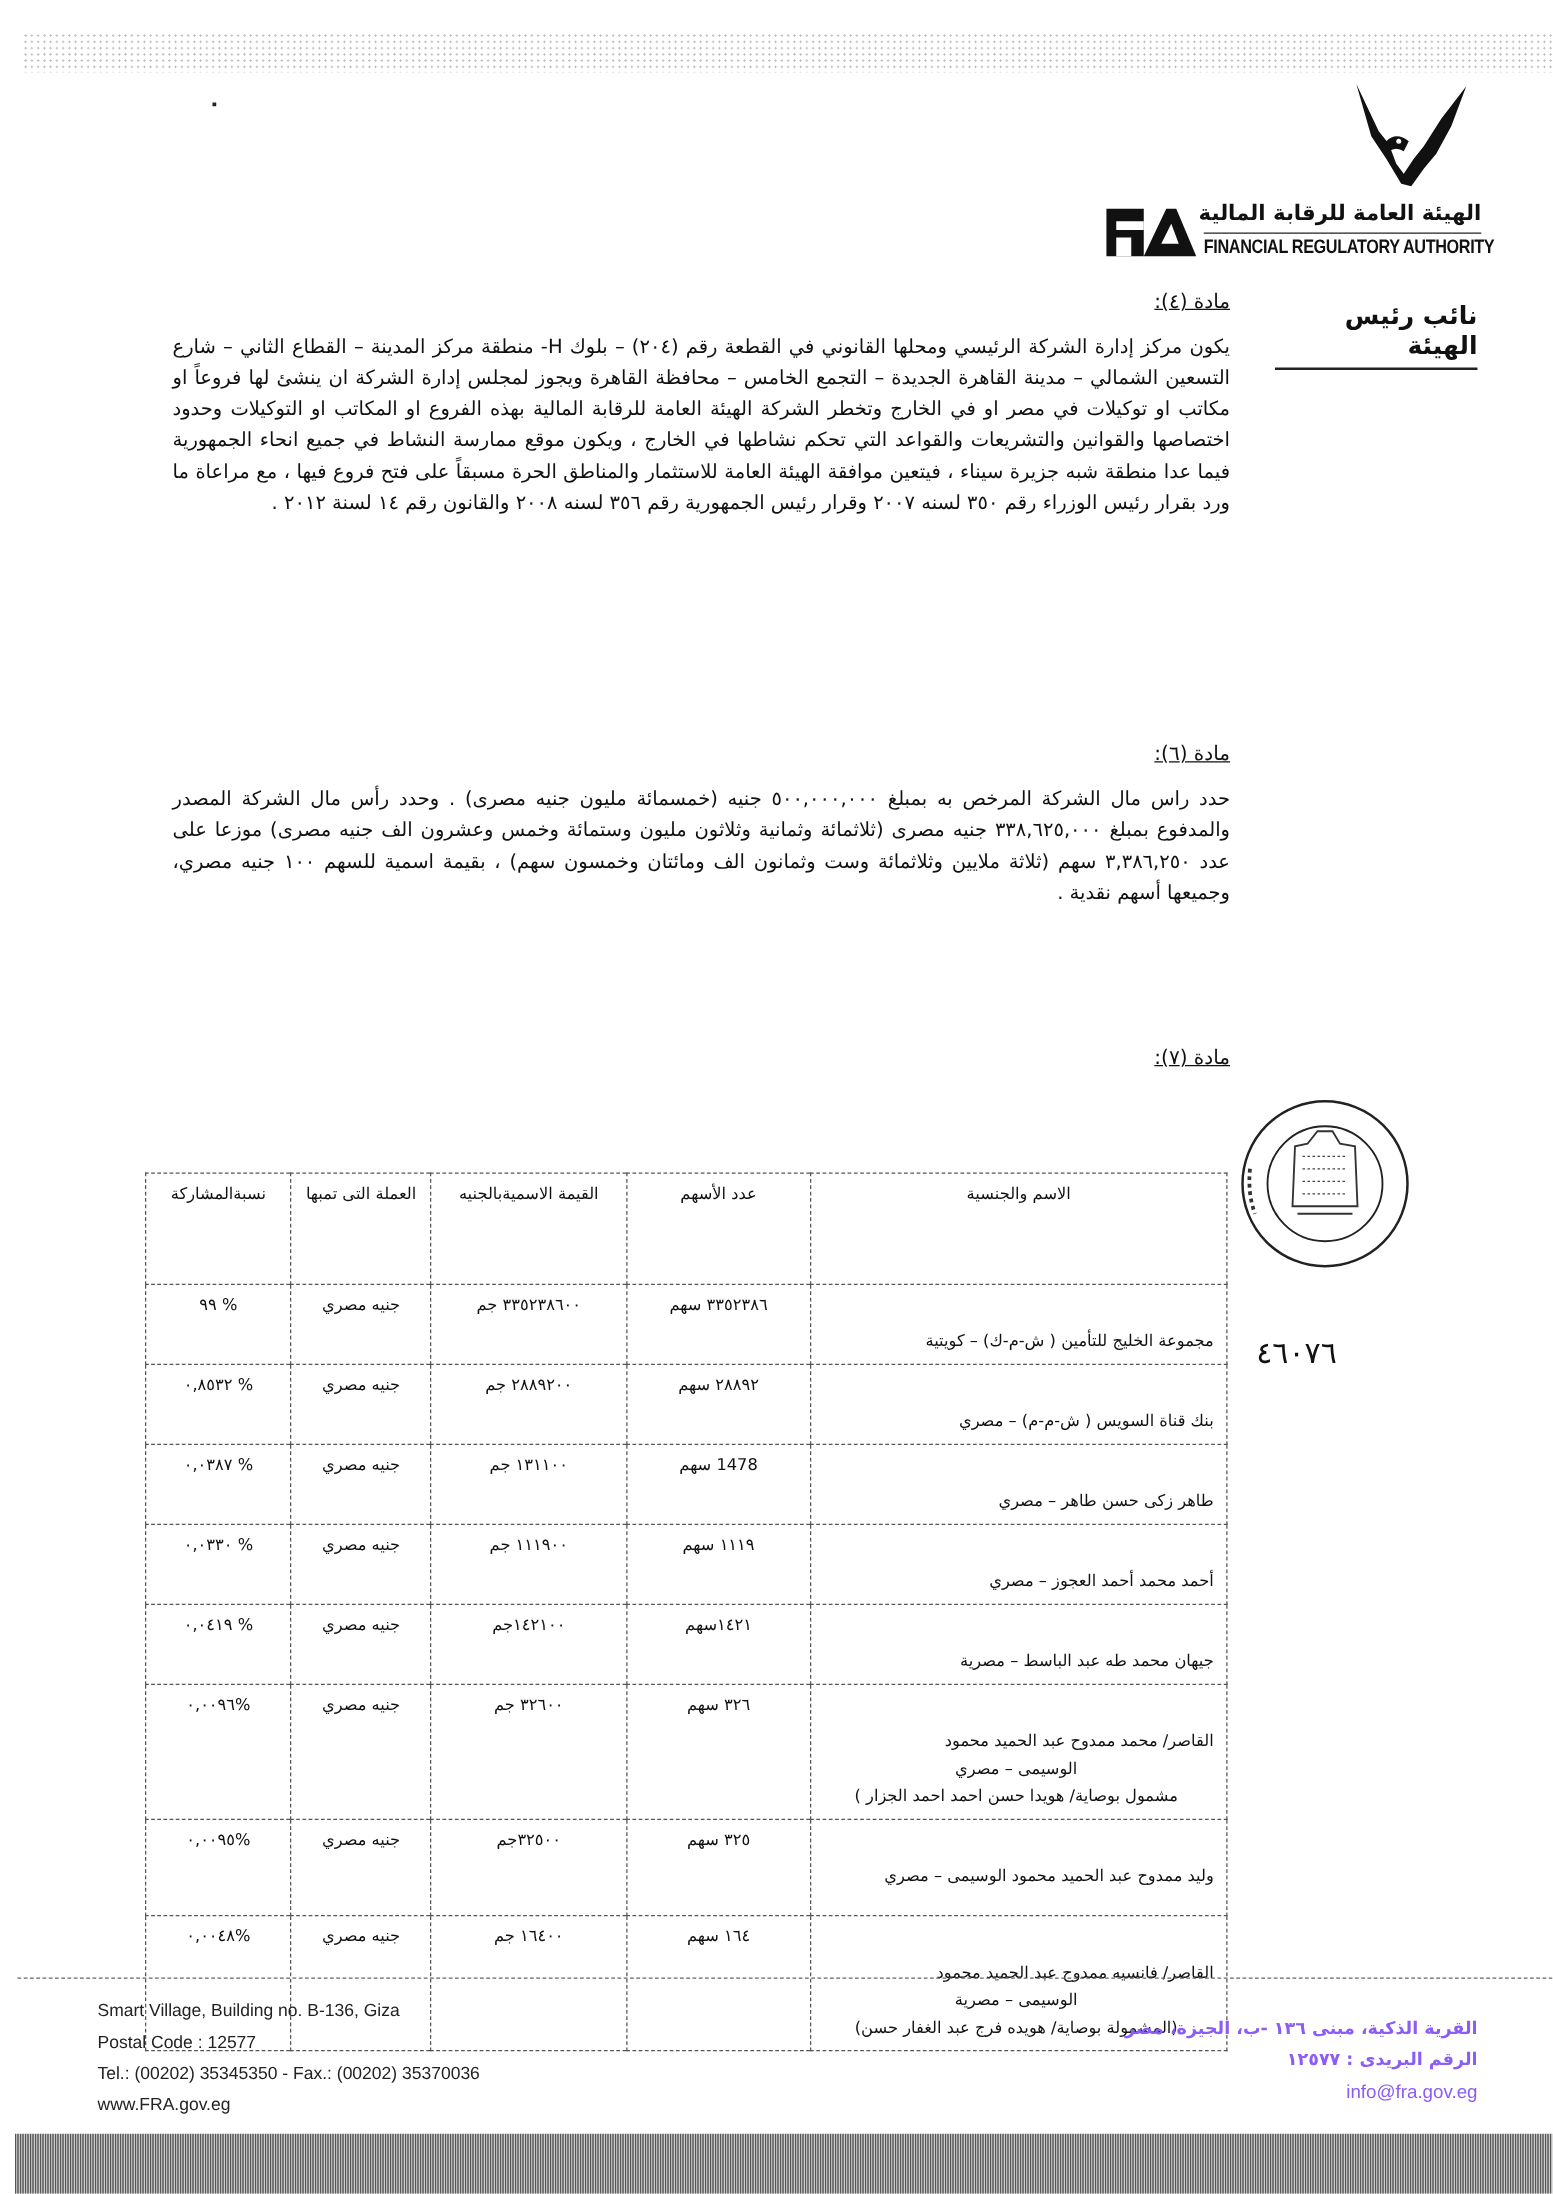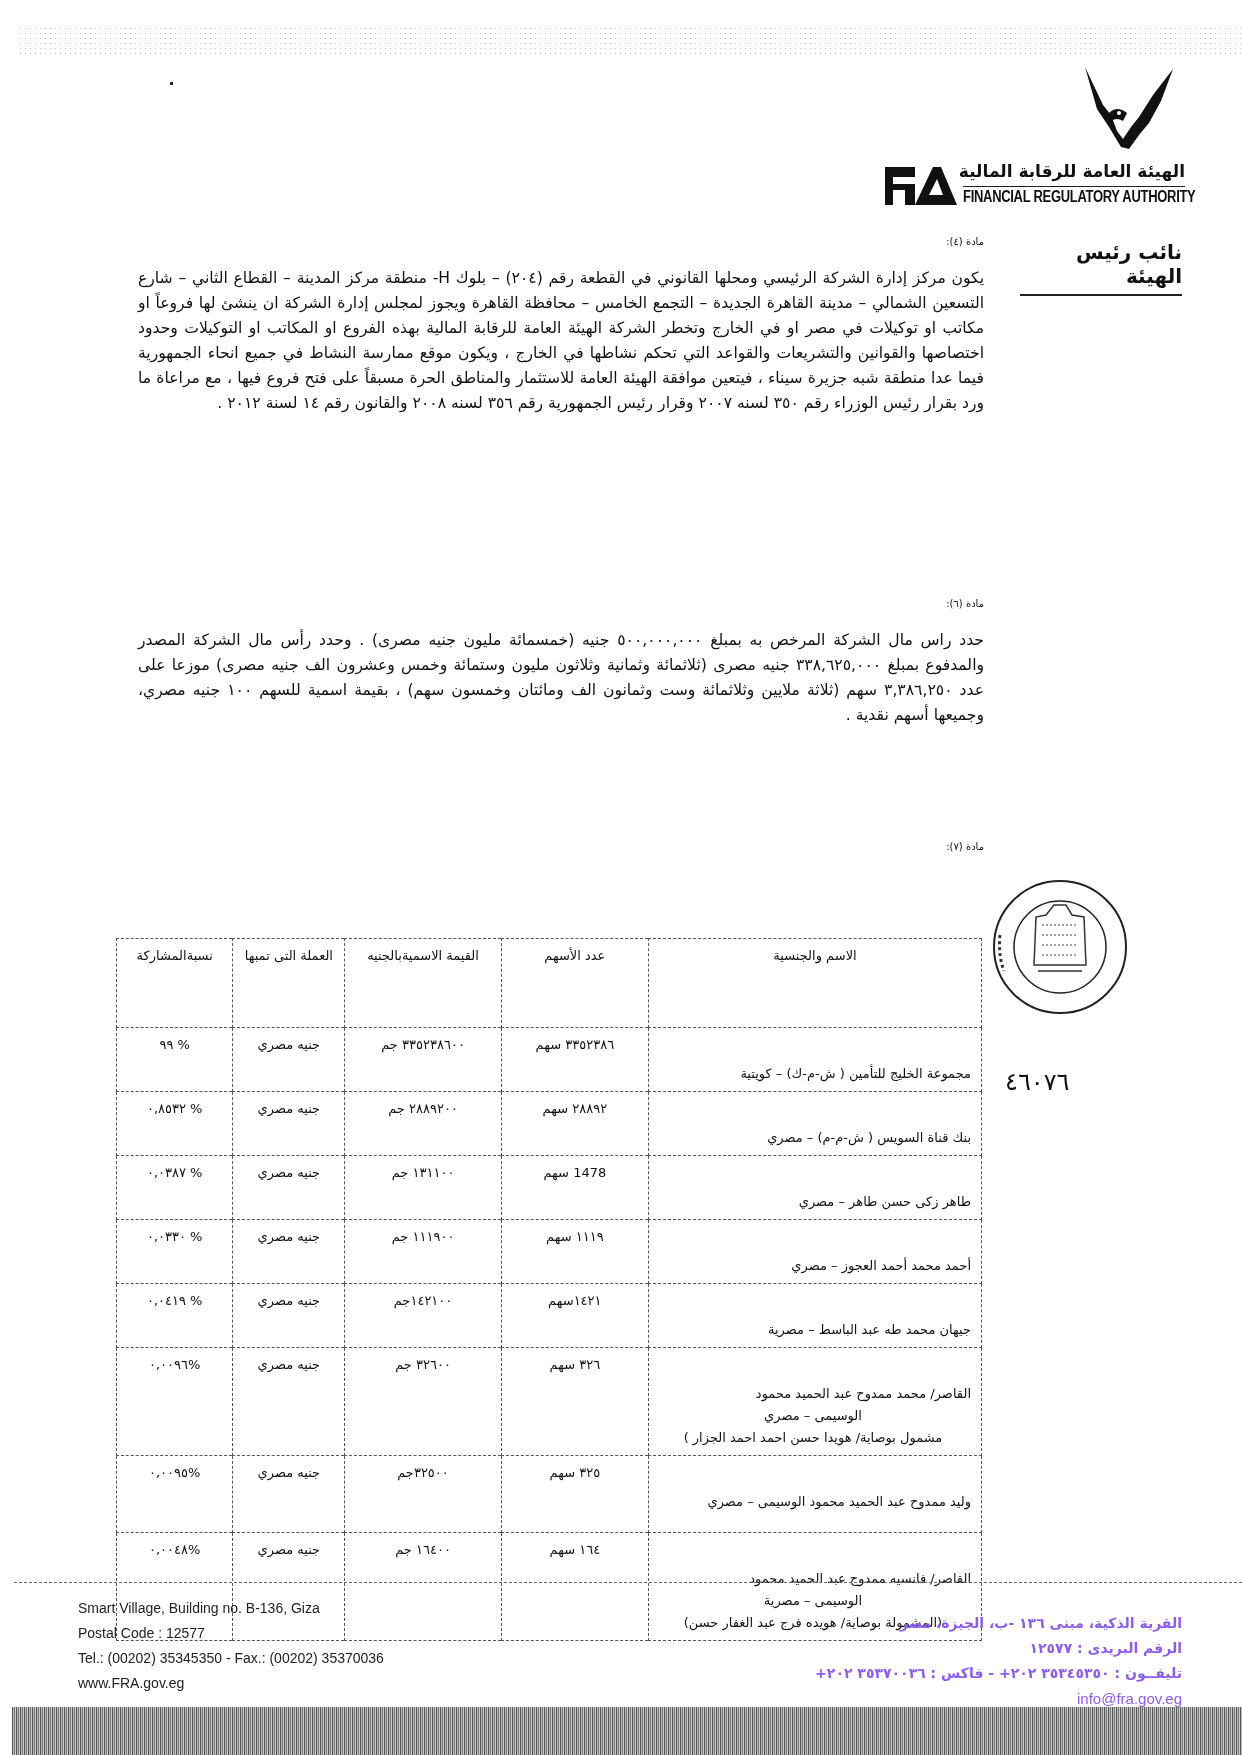--- a/index.html
+++ b/index.html
@@ -18,21 +18,21 @@
   .logo .rule { position: absolute; left: 78px; top: 121px; width: 222px; border-top: 1px solid #222; }
   .logo .org-en { position: absolute; left: 78px; top: 123px; width: 222px; text-align: right;
     font-family: "Liberation Sans", sans-serif; font-size: 13px; font-weight: bold;
     letter-spacing: -0.3px; white-space: nowrap; transform: scaleY(1.2); transform-origin: top; }
   .deputy { position: absolute; left: 1020px; top: 240px; width: 162px; text-align: right; direction: rtl;
     font-size: 20px; font-weight: bold; }
   .deputy::after { content: ""; display: block; border-top: 2px solid #222; margin-top: 6px; }
   .dot { position: absolute; left: 170px; top: 82px; width: 3px; height: 3px; background: #222; }
   .article { position: absolute; left: 138px; width: 846px; direction: rtl; text-align: justify;
     font-family: "DejaVu Sans", sans-serif; font-size: 15.6px; line-height: 25px; }
-  .article .title { display: inline-block; font-size: 10px; margin-bottom: 12px; }
+  .article .title { display: inline-block; font-size: 16px; text-decoration: underline; margin-bottom: 12px; }
   .article p { margin: 0; text-align-last: right; }
   .shares { position: absolute; left: 116px; top: 938px; width: 866px; border-collapse: collapse;
     direction: rtl; font-size: 13px; }
   .shares td, .shares th { border: 1px dashed #555; text-align: center; vertical-align: top;
     padding: 6px 6px; font-weight: normal; }
   .shares th { height: 80px; line-height: 30px; padding-top: 2px; }
   .shares td { height: 24px; line-height: 22px; }
   .shares td.name { text-align: right; padding-right: 10px; }
   .shares tr.tall td { height: 92px; }
   .shares tr.mid td { height: 64px; }
@@ -192,17 +192,16 @@
 <div class="footer-rule"></div>
 <div class="foot-en">
   <div>Smart Village, Building no. B-136, Giza</div>
   <div>Postal Code : 12577</div>
   <div>Tel.: (00202) 35345350 - Fax.: (00202) 35370036</div>
   <div>www.FRA.gov.eg</div>
 </div>
 <div class="foot-ar">
   <div>القرية الذكية، مبنى ١٣٦ -ب، الجيزة، مصر</div>
   <div>الرقم البريدى : ١٢٥٧٧</div>
-  <div>تليفــون : ٣٥٣٤٥٣٥٠ ٢٠٢+ - فاكس : ٣٥٣٧٠٠٣٦ ٢٠٢+</div>
   <div class="mail">info@fra.gov.eg</div>
 </div>
 
 <div class="bottom-band"></div>
 
 </body></html>

